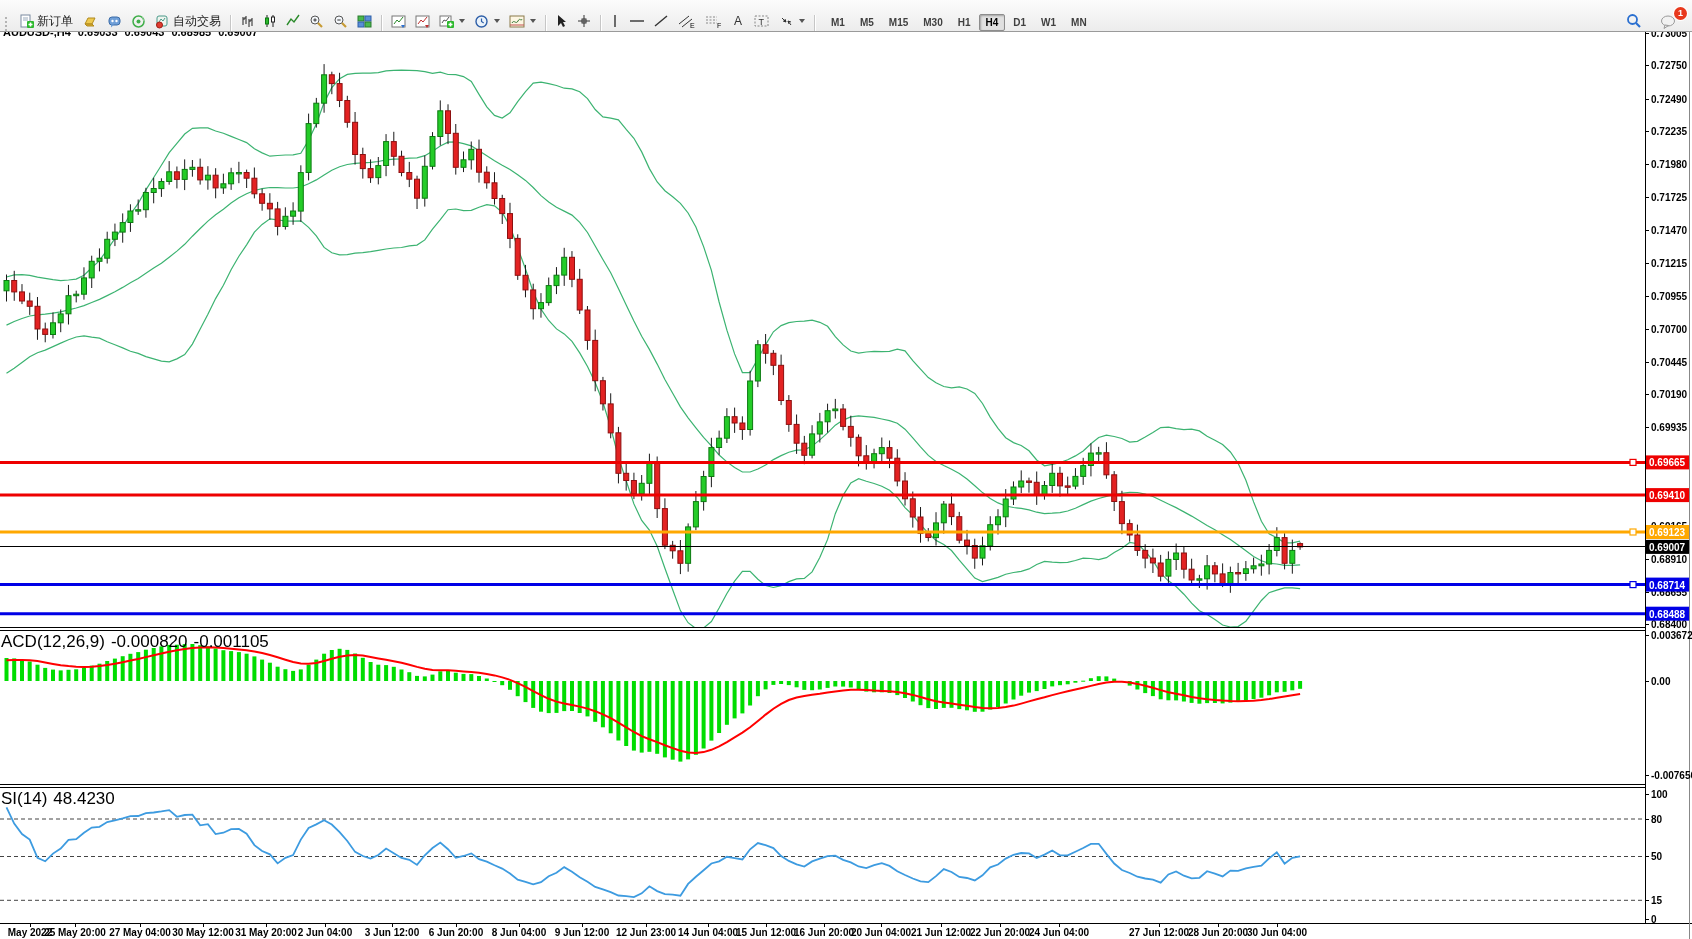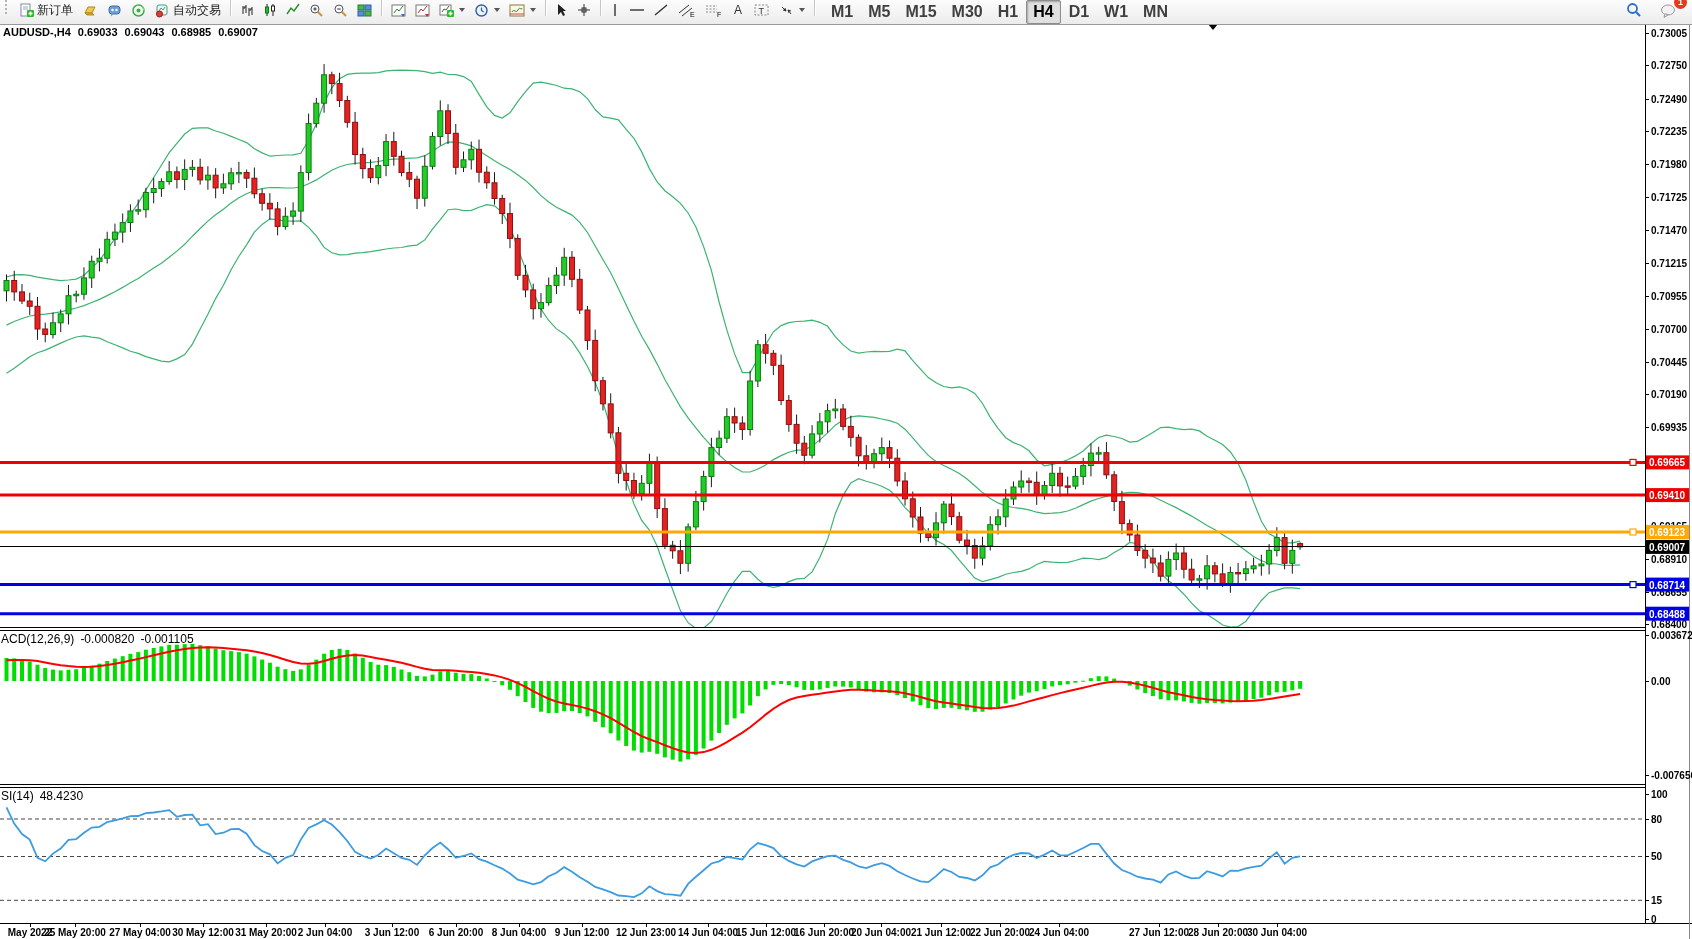--- a/index.html
+++ b/index.html
@@ -1,37 +1,37 @@
 <!DOCTYPE html>
 <html><head>
 <meta charset="utf-8">
 <style>
   html,body{margin:0;padding:0;background:#fff;width:1692px;height:939px;overflow:hidden;
     font-family:"Liberation Sans",sans-serif;-webkit-font-smoothing:antialiased;position:relative}
-  .toolbar{position:absolute;top:0;left:0;width:1692px;height:25px;box-sizing:border-box;
+  .toolbar{position:absolute;top:0;left:0;width:1692px;height:32px;box-sizing:border-box;
     background:linear-gradient(#fcfcfc,#ececec);border-bottom:1px solid #9a9a9a;
-    display:flex;align-items:flex-start;padding:0 3px;gap:1px;z-index:5}
+    display:flex;align-items:flex-end;padding:0 3px;gap:1px;z-index:5}
   .grip{width:3px;height:14px;border-left:2px dotted #b4b4b4;margin:0 4px 0 2px}
   .sep{width:1px;height:16px;background:#c6c6c6;box-shadow:1px 0 0 #fff;margin:0 4px}
   .tb-btn{height:18px;display:flex;align-items:center;justify-content:center;gap:3px;
     padding:0 3px;border:1px solid transparent;border-radius:2px;font-size:12px;color:#222;cursor:default}
   .tb-btn svg{display:block}
   .caret{width:0;height:0;border-left:3px solid transparent;border-right:3px solid transparent;
     border-top:4px solid #555;margin-left:2px}
   .tf-group{display:flex;align-items:center;gap:1px;margin-left:4px}
-  .tf-btn{font-size:16px;font-weight:bold;color:#404040;padding:2px 6px;border:1px solid transparent;border-radius:2px}
+  .tf-btn{font-size:10px;font-weight:bold;color:#404040;padding:2px 6px;border:1px solid transparent;border-radius:2px}
   .tf-btn.active{background:#e0e0e0;border:1px solid #8d8d8d;box-shadow:inset 1px 1px 2px rgba(0,0,0,.28);color:#000}
   .tb-right{margin-left:auto;display:flex;align-items:center;gap:10px;padding-right:8px}
   .badge{position:absolute;top:-5px;right:-7px;background:#e8391d;color:#fff;font-size:9px;font-weight:bold;
     border-radius:7px;min-width:13px;height:13px;line-height:13px;text-align:center;box-shadow:0 0 0 1px #fff}
   #chart-wrap{position:absolute;top:23px;left:0;width:1692px;height:916px}
   #plot{position:absolute;top:0;left:0}
   .chart-title{position:absolute;left:3px;top:3px;font-size:11px;font-weight:bold;color:#000;white-space:nowrap}
   .chart-title span{margin-right:7px}
-  .ind-label{position:absolute;font-size:12px;color:#000;white-space:nowrap}
+  .ind-label{position:absolute;font-size:17px;color:#000;white-space:nowrap}
   .ind-label span{margin-right:6px}
   #macd-label{left:1px;top:609px}
   #rsi-label{left:1px;top:766px}
 </style>
 </head>
 <body>
 
 <div class="toolbar">
   <div class="grip"></div>
   <div class="tb-btn">

